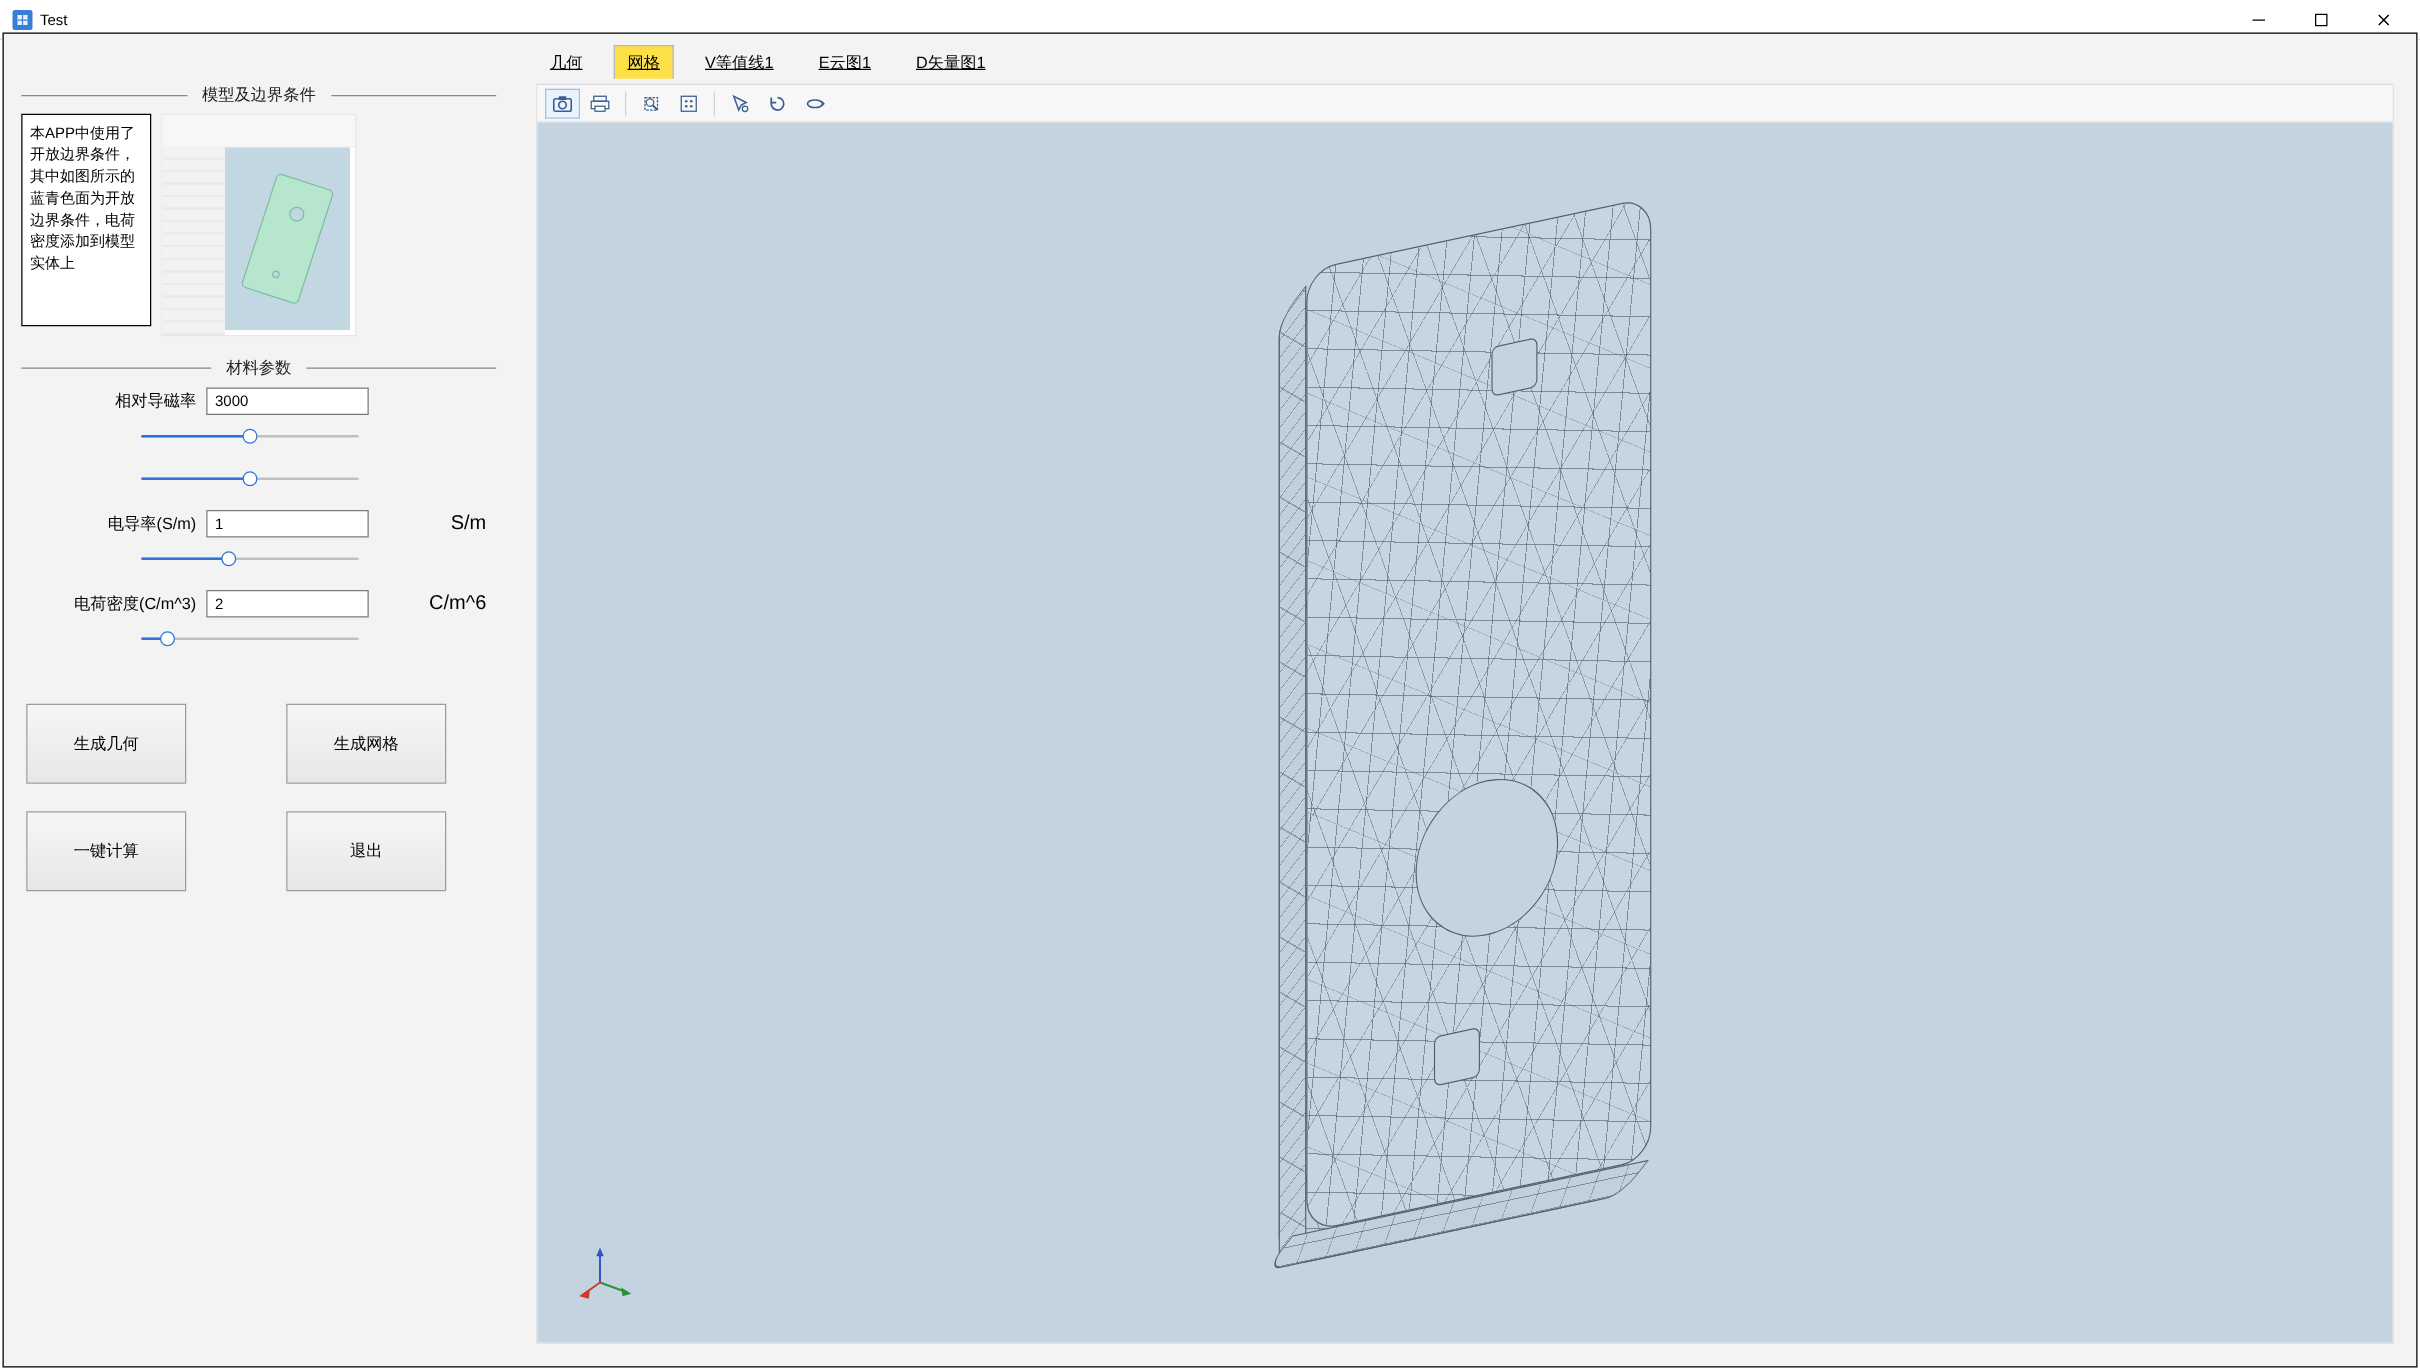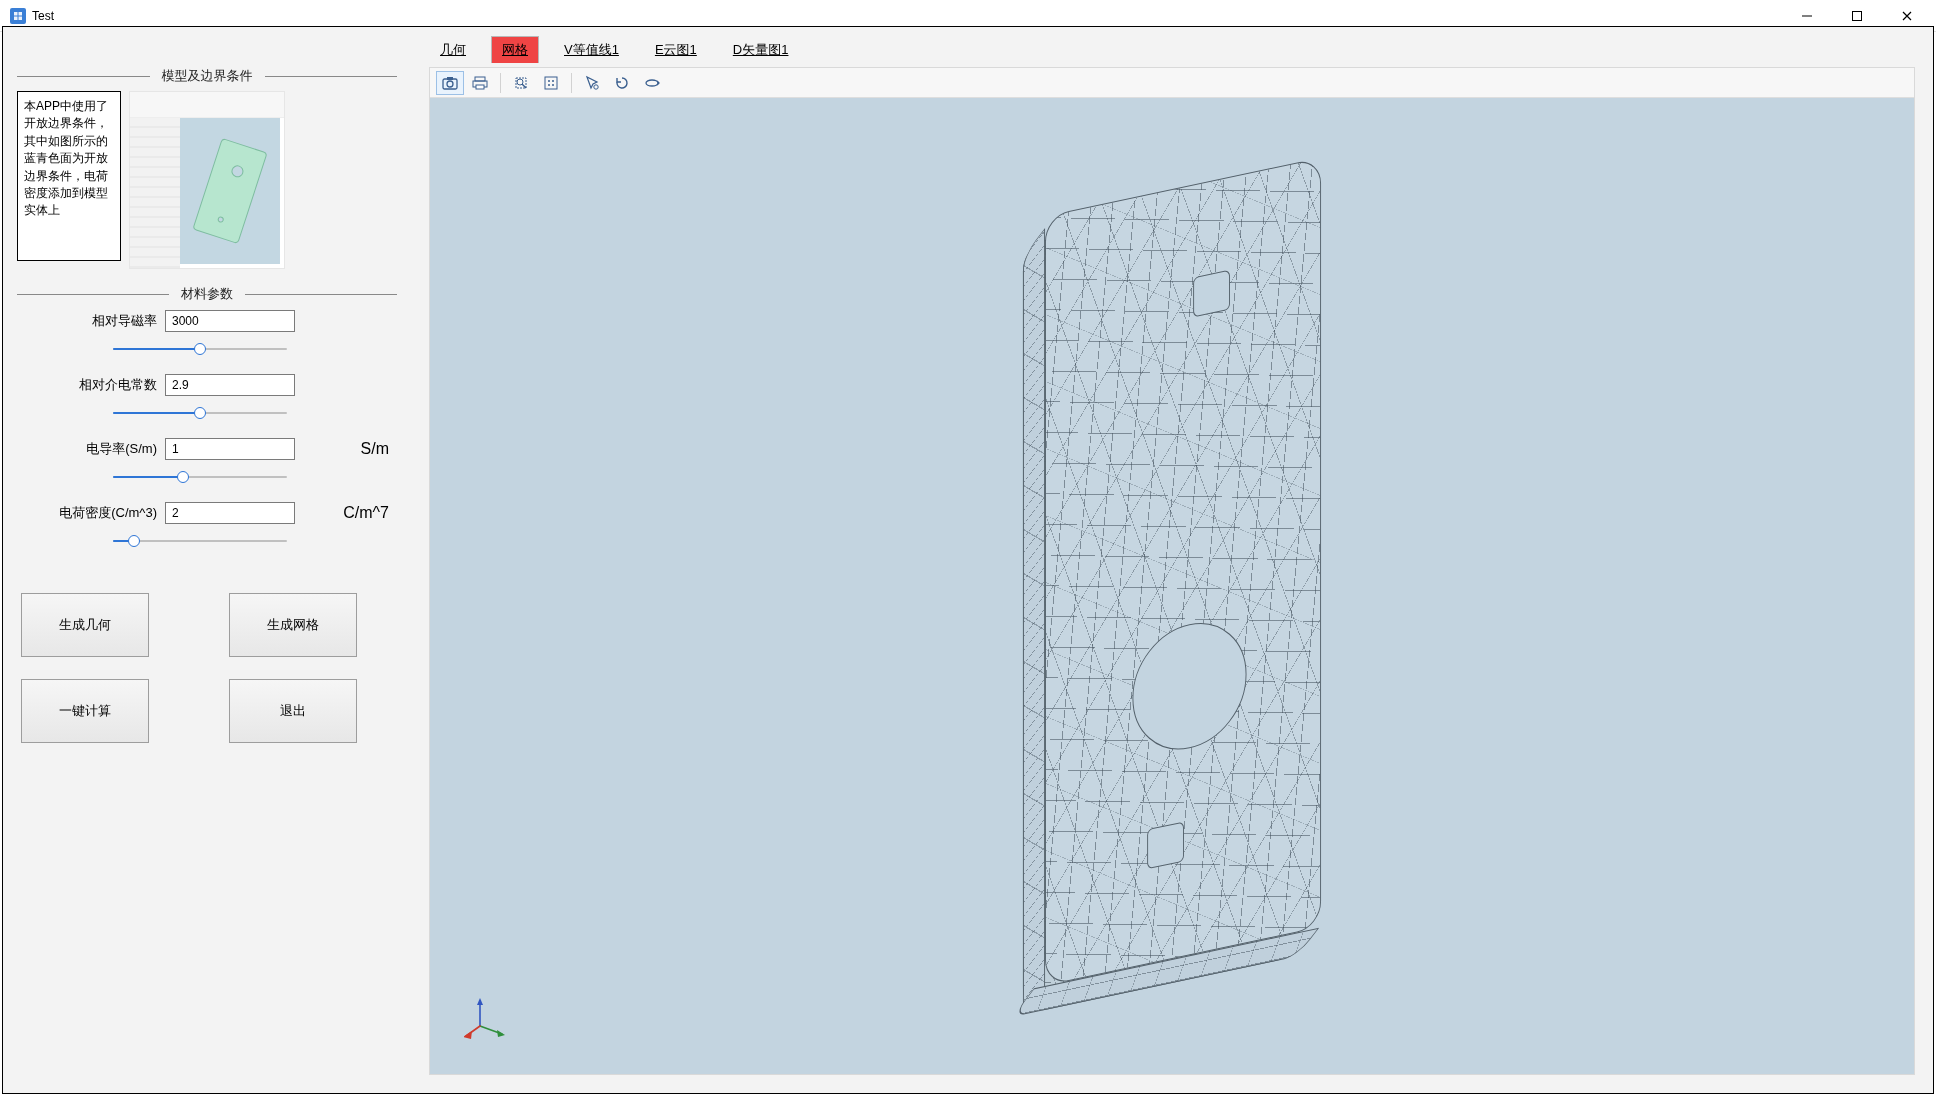--- a/index.html
+++ b/index.html
@@ -47,21 +47,21 @@
   .slider .thumbk { position:absolute; top:2px; width:12px; height:12px; border-radius:50%; background:#fff; border:1px solid #2e75d6; transform:translateX(-6px);}
 
   
   .btn-grid { display:grid; grid-template-columns: 128px 128px; column-gap: 80px; row-gap: 22px; margin-top: 26px; margin-left: 4px;}
   .btn { height: 64px; background: linear-gradient(#f6f6f6,#e7e7e7); border:1px solid #9d9d9d; display:flex; align-items:center; justify-content:center; font-size:13px; cursor:pointer;}
 
   
   .right-panel { flex:1; display:flex; flex-direction:column; padding-top: 8px; text-decoration: underline;}
   .tabbar { height: 28px; display:flex; align-items:flex-end; gap: 14px; padding-left: 18px; }
   .tab { padding: 4px 10px; font-size: 13px; cursor:pointer; border:1px solid transparent; border-bottom:none;}
-  .tab.active { background:#ef4444; border-color:#b8b8b8; }
+  .tab.active { background:#fde047; border-color:#b8b8b8; }
   .canvas-wrap { flex:1; margin: 4px 18px 18px 18px; background:#fff; border:1px solid #d9d9d9; display:flex; flex-direction:column; position:relative;}
   .toolbar { height: 30px; background:#f7f7f7; border-bottom:1px solid #dedede; display:flex; align-items:center; padding: 0 6px; gap:2px;}
   .tbtn { width:28px; height:24px; display:flex; align-items:center; justify-content:center; border:1px solid transparent; cursor:pointer; color:#3a5f8f;}
   .tbtn.active { border-color:#9cc0e6; background:#e9f3fd;}
   .tsep { width:1px; height:20px; background:#d2d2d2; margin:0 4px;}
 
   .viewport { flex:1; background:#c3d4e0; position:relative; overflow:hidden;}
   .axis-triad { position:absolute; left:34px; bottom:34px; width:44px; height:44px;}
 
   
@@ -155,24 +155,20 @@
             <input type="text" value="3000" style="">
           </div>
           <div class="slider-wrap">
               <div class="slider">
             <div class="track"></div>
                 <div class="fill" id="f1" style="width: 50%;"></div>
                 <div class="thumbk" id="t1" style="left: 50%;"></div>
           </div>
             </div>
 
-          <div class="param-row">
-            <div class="plabel">相对介电常数</div>
-            <input type="text" value="2.9" style="">
-          </div>
           <div class="slider-wrap">
               <div class="slider">
             <div class="track"></div>
                 <div class="fill" id="f2" style="width: 50%;"></div>
                 <div class="thumbk" id="t2" style="left: 50%;"></div>
           </div>
             </div>
 
           <div class="param-row">
             <div class="plabel">电导率(S/m)</div>
@@ -183,21 +179,21 @@
               <div class="slider">
             <div class="track"></div>
                 <div class="fill" id="f3" style="width: 40%;"></div>
                 <div class="thumbk" id="t3" style="left: 40%;"></div>
           </div>
             </div>
 
           <div class="param-row">
             <div class="plabel">电荷密度(C/m^3)</div>
             <input type="text" value="2" style="">
-            <div class="unit">C/m^7</div>
+            <div class="unit">C/m^6</div>
           </div>
           <div class="slider-wrap">
               <div class="slider">
             <div class="track"></div>
                 <div class="fill" id="f4" style="width: 12%;"></div>
                 <div class="thumbk" id="t4" style="left: 12%;"></div>
           </div>
             </div>
         </div>
       </div>

